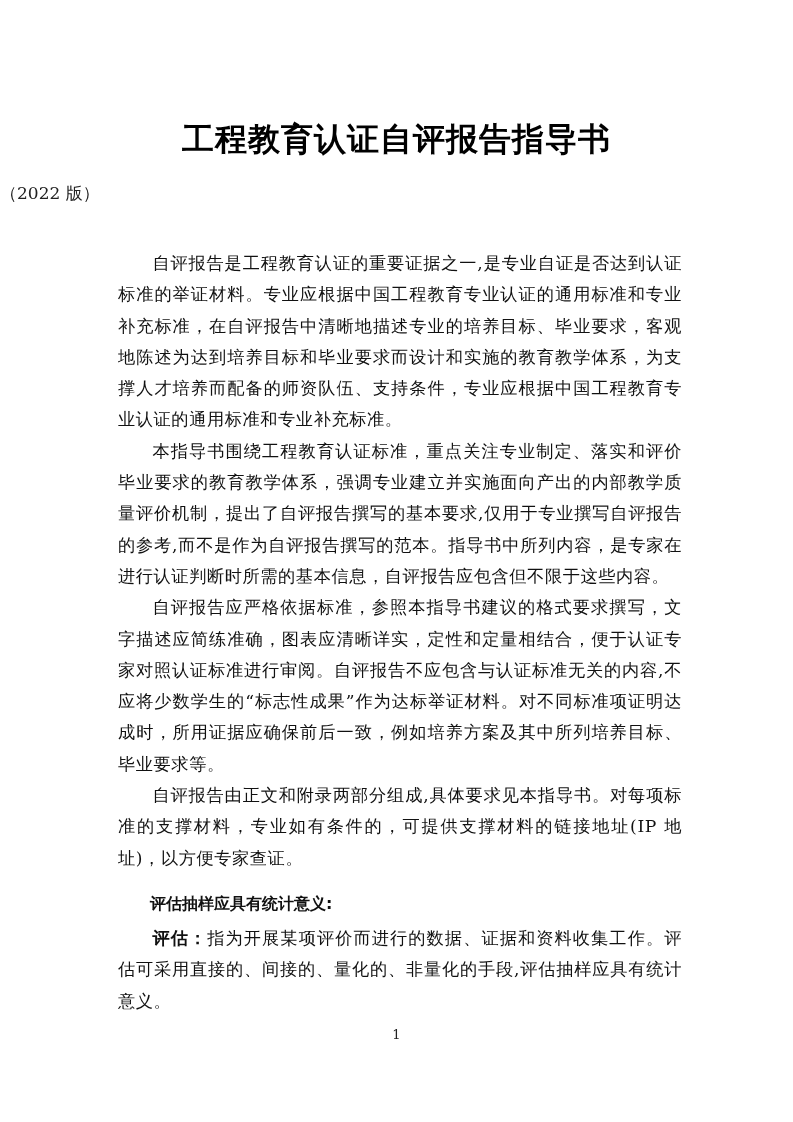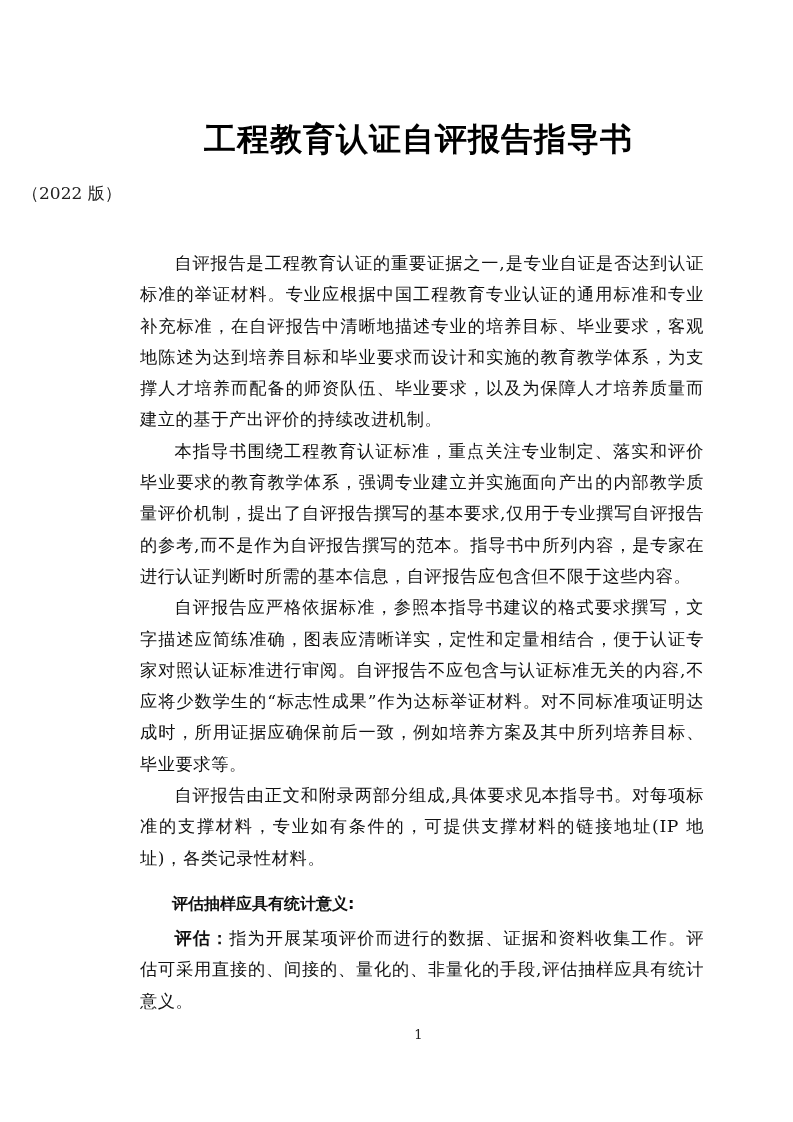--- a/index.html
+++ b/index.html
@@ -1,42 +1,42 @@
 <!DOCTYPE html>
 <html><head>
 <meta charset="utf-8">
 <style>
   html, body { margin:0; padding:0; background:#ffffff; }
   body { width:793px; height:1122px; position:relative; overflow:hidden;
          font-family:"DejaVu Serif","Liberation Serif",serif; color:#111; }
-  .page { position:absolute; left:0; top:0; width:666px; height:1122px;margin-left:22px; }
+  .page { position:absolute; left:0; top:0; width:666px; height:1122px; }
   .title { position:absolute; top:118px; left:0; width:793px; text-align:center;
            font-family:"DejaVu Sans","Liberation Sans",sans-serif; font-weight:bold;
            font-size:32px; letter-spacing:1px; color:#000; }
   .subtitle { position:absolute; top:182px; left:0; width:793px; text-align:left;
               font-size:17px; color:#222; }
   .body { position:absolute; top:248px; left:118px; width:564px; }
   .p { font-size:17.2px; line-height:31.3px; text-align:justify; text-indent:2em; margin:0; letter-spacing:0.6px; }
   .heading { font-family:"DejaVu Sans","Liberation Sans",sans-serif; font-weight:bold;
              font-size:16px; margin:14px 0 4px 0; text-indent:2em; line-height:31px; }
   .term { font-family:"DejaVu Sans","Liberation Sans",sans-serif; font-weight:bold; }
   .pagenum { position:absolute; top:1027px; left:0; width:793px; text-align:center; font-size:13px; color:#222; }
 </style>
 </head>
 <body>
 
 <div class="page">
   <div class="title">工程教育认证自评报告指导书</div>
   <div class="subtitle">（2022 版）</div>
 
   <div class="body">
-    <p class="p">自评报告是工程教育认证的重要证据之一,是专业自证是否达到认证标准的举证材料。专业应根据中国工程教育专业认证的通用标准和专业补充标准，在自评报告中清晰地描述专业的培养目标、毕业要求，客观地陈述为达到培养目标和毕业要求而设计和实施的教育教学体系，为支撑人才培养而配备的师资队伍、毕业要求，以及为保障人才培养质量而建立的基于产出评价的持续改进机制。</p>
+    <p class="p">自评报告是工程教育认证的重要证据之一,是专业自证是否达到认证标准的举证材料。专业应根据中国工程教育专业认证的通用标准和专业补充标准，在自评报告中清晰地描述专业的培养目标、毕业要求，客观地陈述为达到培养目标和毕业要求而设计和实施的教育教学体系，为支撑人才培养而配备的师资队伍、支持条件，专业应根据中国工程教育专业认证的通用标准和专业补充标准。</p>
     <p class="p">本指导书围绕工程教育认证标准，重点关注专业制定、落实和评价毕业要求的教育教学体系，强调专业建立并实施面向产出的内部教学质量评价机制，提出了自评报告撰写的基本要求,仅用于专业撰写自评报告的参考,而不是作为自评报告撰写的范本。指导书中所列内容，是专家在进行认证判断时所需的基本信息，自评报告应包含但不限于这些内容。</p>
     <p class="p">自评报告应严格依据标准，参照本指导书建议的格式要求撰写，文字描述应简练准确，图表应清晰详实，定性和定量相结合，便于认证专家对照认证标准进行审阅。自评报告不应包含与认证标准无关的内容,不应将少数学生的“标志性成果”作为达标举证材料。对不同标准项证明达成时，所用证据应确保前后一致，例如培养方案及其中所列培养目标、毕业要求等。</p>
-    <p class="p">自评报告由正文和附录两部分组成,具体要求见本指导书。对每项标准的支撑材料，专业如有条件的，可提供支撑材料的链接地址(IP 地址)，各类记录性材料。</p>
+    <p class="p">自评报告由正文和附录两部分组成,具体要求见本指导书。对每项标准的支撑材料，专业如有条件的，可提供支撑材料的链接地址(IP 地址)，以方便专家查证。</p>
 
     <div class="heading">评估抽样应具有统计意义:</div>
 
     <p class="p"><span class="term">评估</span><span class="term">：</span><span>指为开展某项评价而进行的数据、证据和资料收集工作。评估可采用直接的、间接的、量化的、非量化的手段,评估抽样应具有统计意义。</span></p>
   </div>
 
   <div class="pagenum">1</div>
 </div>
 
 </body></html>

